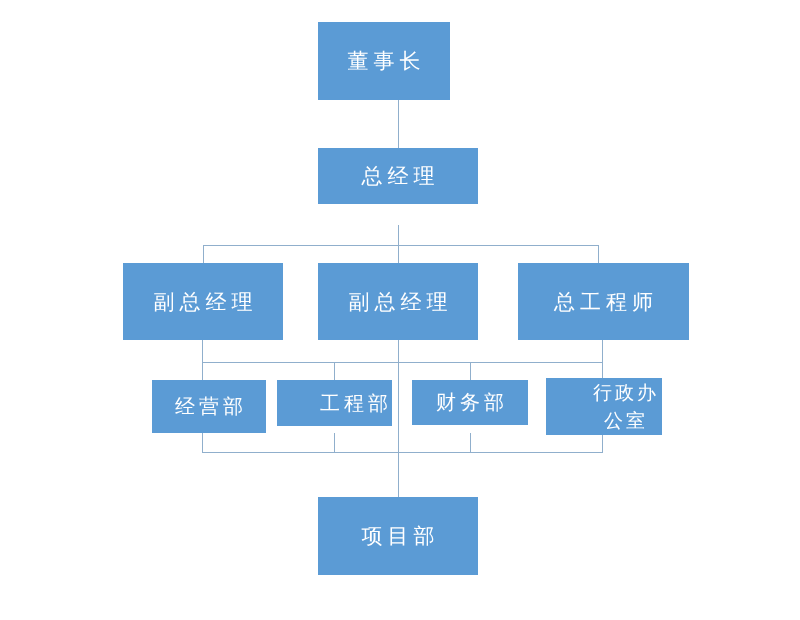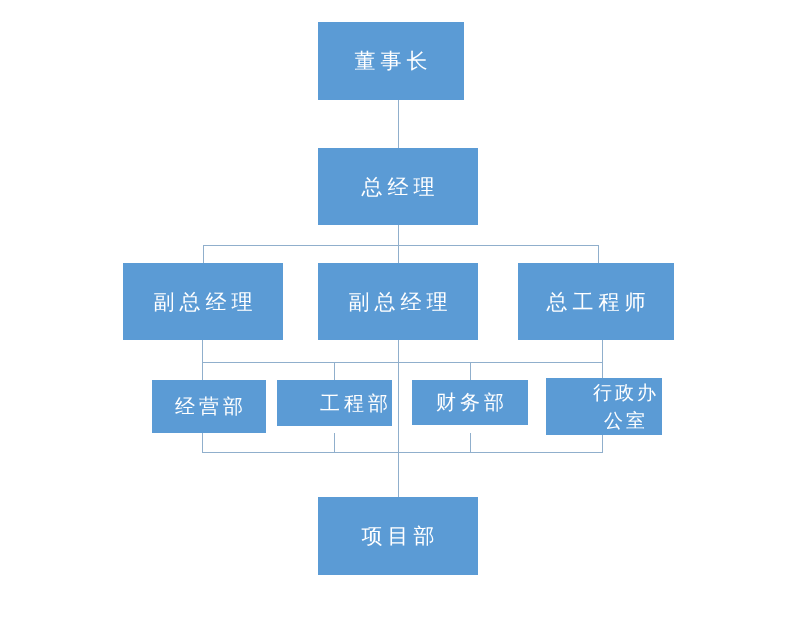--- a/index.html
+++ b/index.html
@@ -71,37 +71,37 @@
   <div class="cline v" style="left:602px; top:340px; height:38px;"></div>
   <div class="cline h" style="left:202px; top:362px; width:401px;"></div>
   <div class="cline v" style="left:334px; top:362px; height:18px;"></div>
   <div class="cline v" style="left:470px; top:362px; height:18px;"></div>
   <div class="cline v" style="left:202px; top:433px; height:19px;"></div>
   <div class="cline v" style="left:334px; top:433px; height:19px;"></div>
   <div class="cline v" style="left:470px; top:433px; height:19px;"></div>
   <div class="cline v" style="left:602px; top:435px; height:17px;"></div>
   <div class="cline h" style="left:202px; top:452px; width:401px;"></div>
 
-  <div class="node lg" style="left:318px; top:22px;  width:146px; height:78px;">
+  <div class="node lg" style="left:318px; top:22px;  width:132px; height:78px;">
     <span class="node-label">董事长</span>
   </div>
 
-  <div class="node lg" style="left:318px; top:148px; width:160px; height:77px;">
+  <div class="node lg" style="left:318px; top:148px; width:160px; height:56px;">
     <span class="node-label">总经理</span>
   </div>
 
   <div class="node lg" style="left:123px; top:263px; width:160px; height:77px;">
     <span class="node-label">副总经理</span>
   </div>
 
   <div class="node lg" style="left:318px; top:263px; width:160px; height:77px;">
     <span class="node-label">副总经理</span>
   </div>
 
-  <div class="node lg" style="left:518px; top:263px; width:156px; height:77px;">
+  <div class="node lg" style="left:518px; top:263px; width:171px; height:77px;">
     <span class="node-label">总工程师</span>
   </div>
 
   <div class="node sm" style="left:152px; top:380px; width:114px; height:53px;">
     <span class="node-label">经营部</span>
   </div>
 
   <div class="node sm" style="left:277px; top:380px; width:115px; height:46px;align-items:flex-end;">
     <span class="node-label">工程部</span>
   </div>

